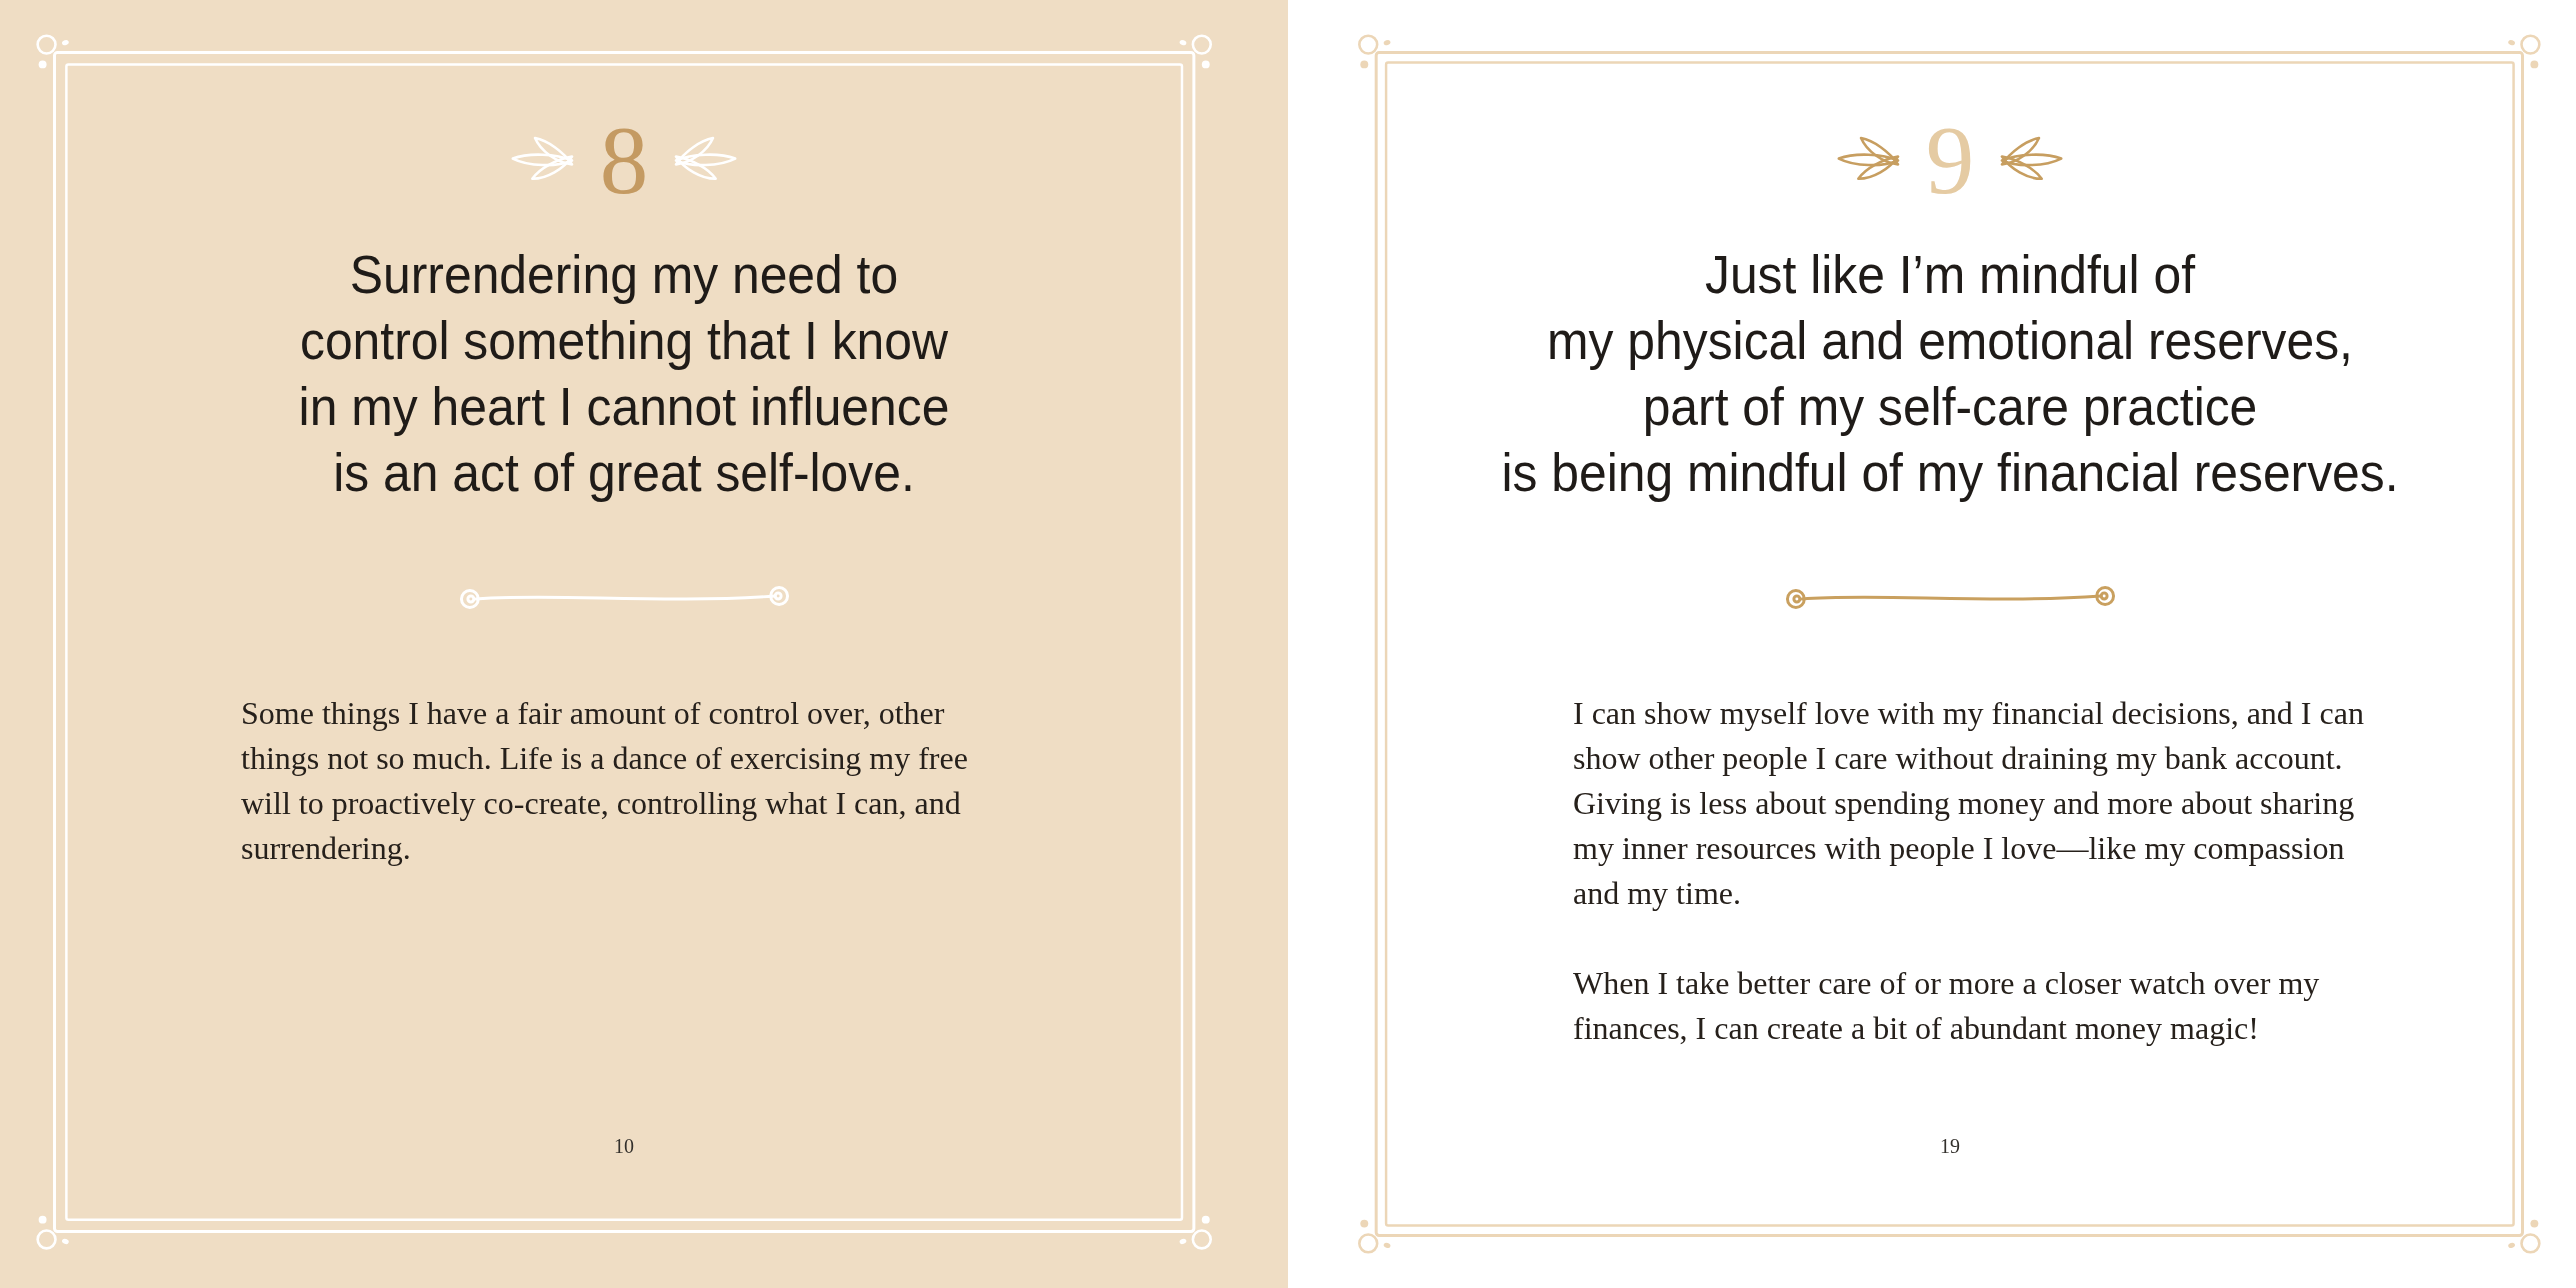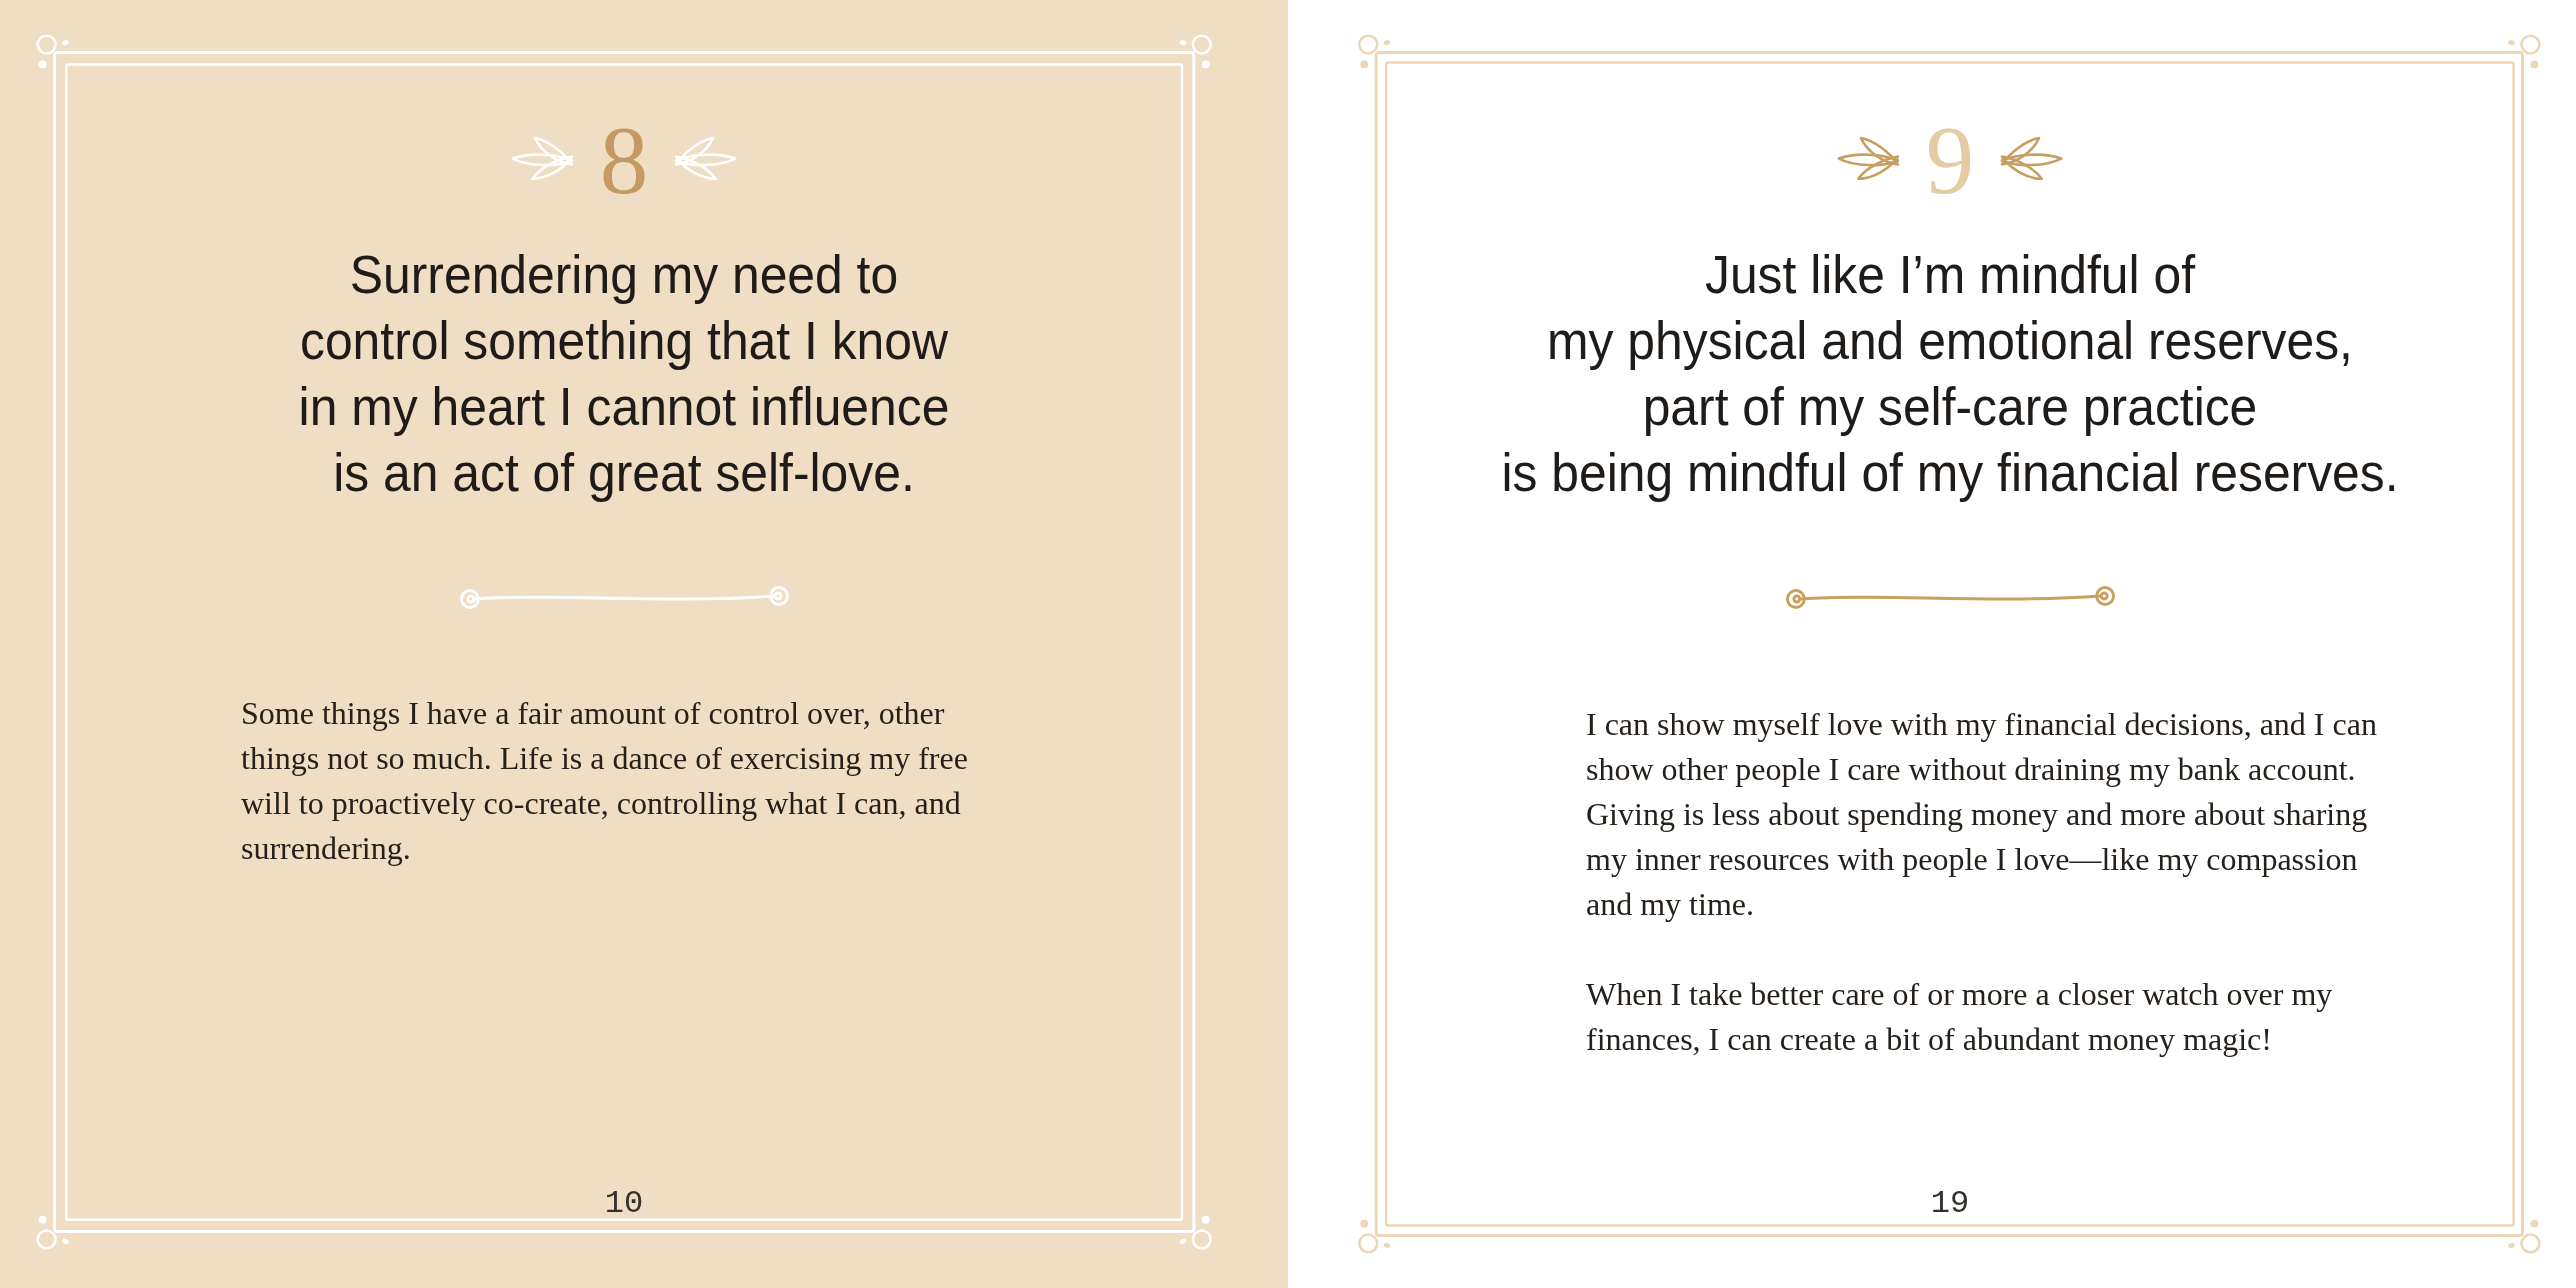--- a/index.html
+++ b/index.html
@@ -31,24 +31,24 @@
            color:#1F1B18;white-space:pre-line;transform:scaleX(0.94);}
   .divider{top:579px;display:flex;justify-content:center;}
   .divider svg{width:337px;height:38px;}
   .divider .ln{fill:none;stroke-width:3;stroke-linecap:round;}
   .page.left  .divider .ln{stroke:#FFFFFF;}
   .page.right .divider .ln{stroke:#C9A05F;}
 
   .bodytext{position:absolute;top:691px;font-family:Liberation Serif, serif;font-size:32px;
             line-height:45px;color:#26201B;}
   .page.left  .bodytext{left:241px;width:793px;}
-  .page.right .bodytext{left:298px;width:837px;margin-top:11px;}
+  .page.right .bodytext{left:285px;width:837px;}
   .bodytext p{margin:0 0 45px 0;white-space:pre-line;}
 
-  .pagenum{top:1185px;font-family:Liberation Mono, monospace;font-size:32px;color:#33302C;}
+  .pagenum{top:1135px;font-family:Liberation Serif, serif;font-size:20px;color:#33302C;}
 </style>
 </head>
 <body>
 
 <div class="spread">
 
   <div class="page left">
     <svg class="border-svg" viewBox="0 0 1300 1300">
       <rect class="ln" x="55" y="53" width="1150" height="1190" rx="3" stroke-width="3"></rect>
       <rect class="ln" x="67" y="65" width="1126" height="1166" rx="2" stroke-width="2.5"></rect>

